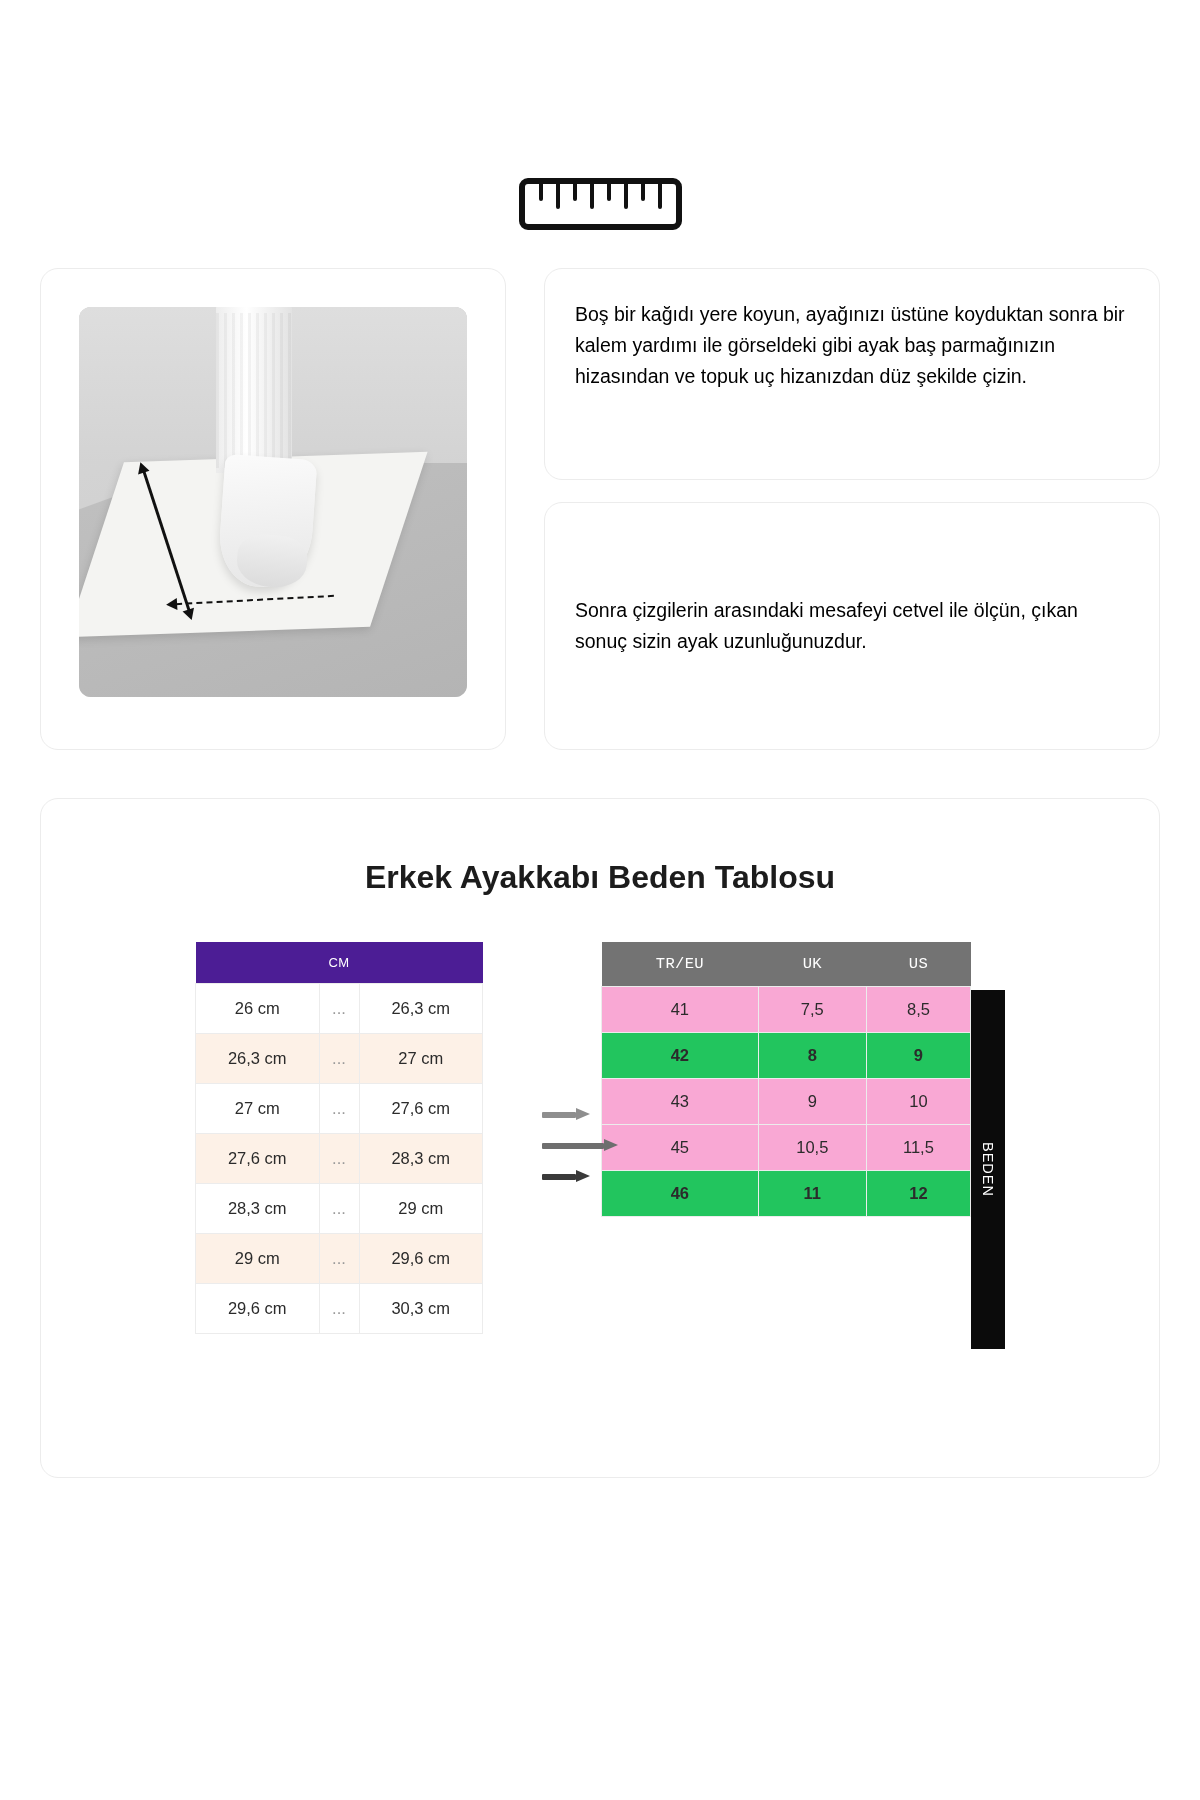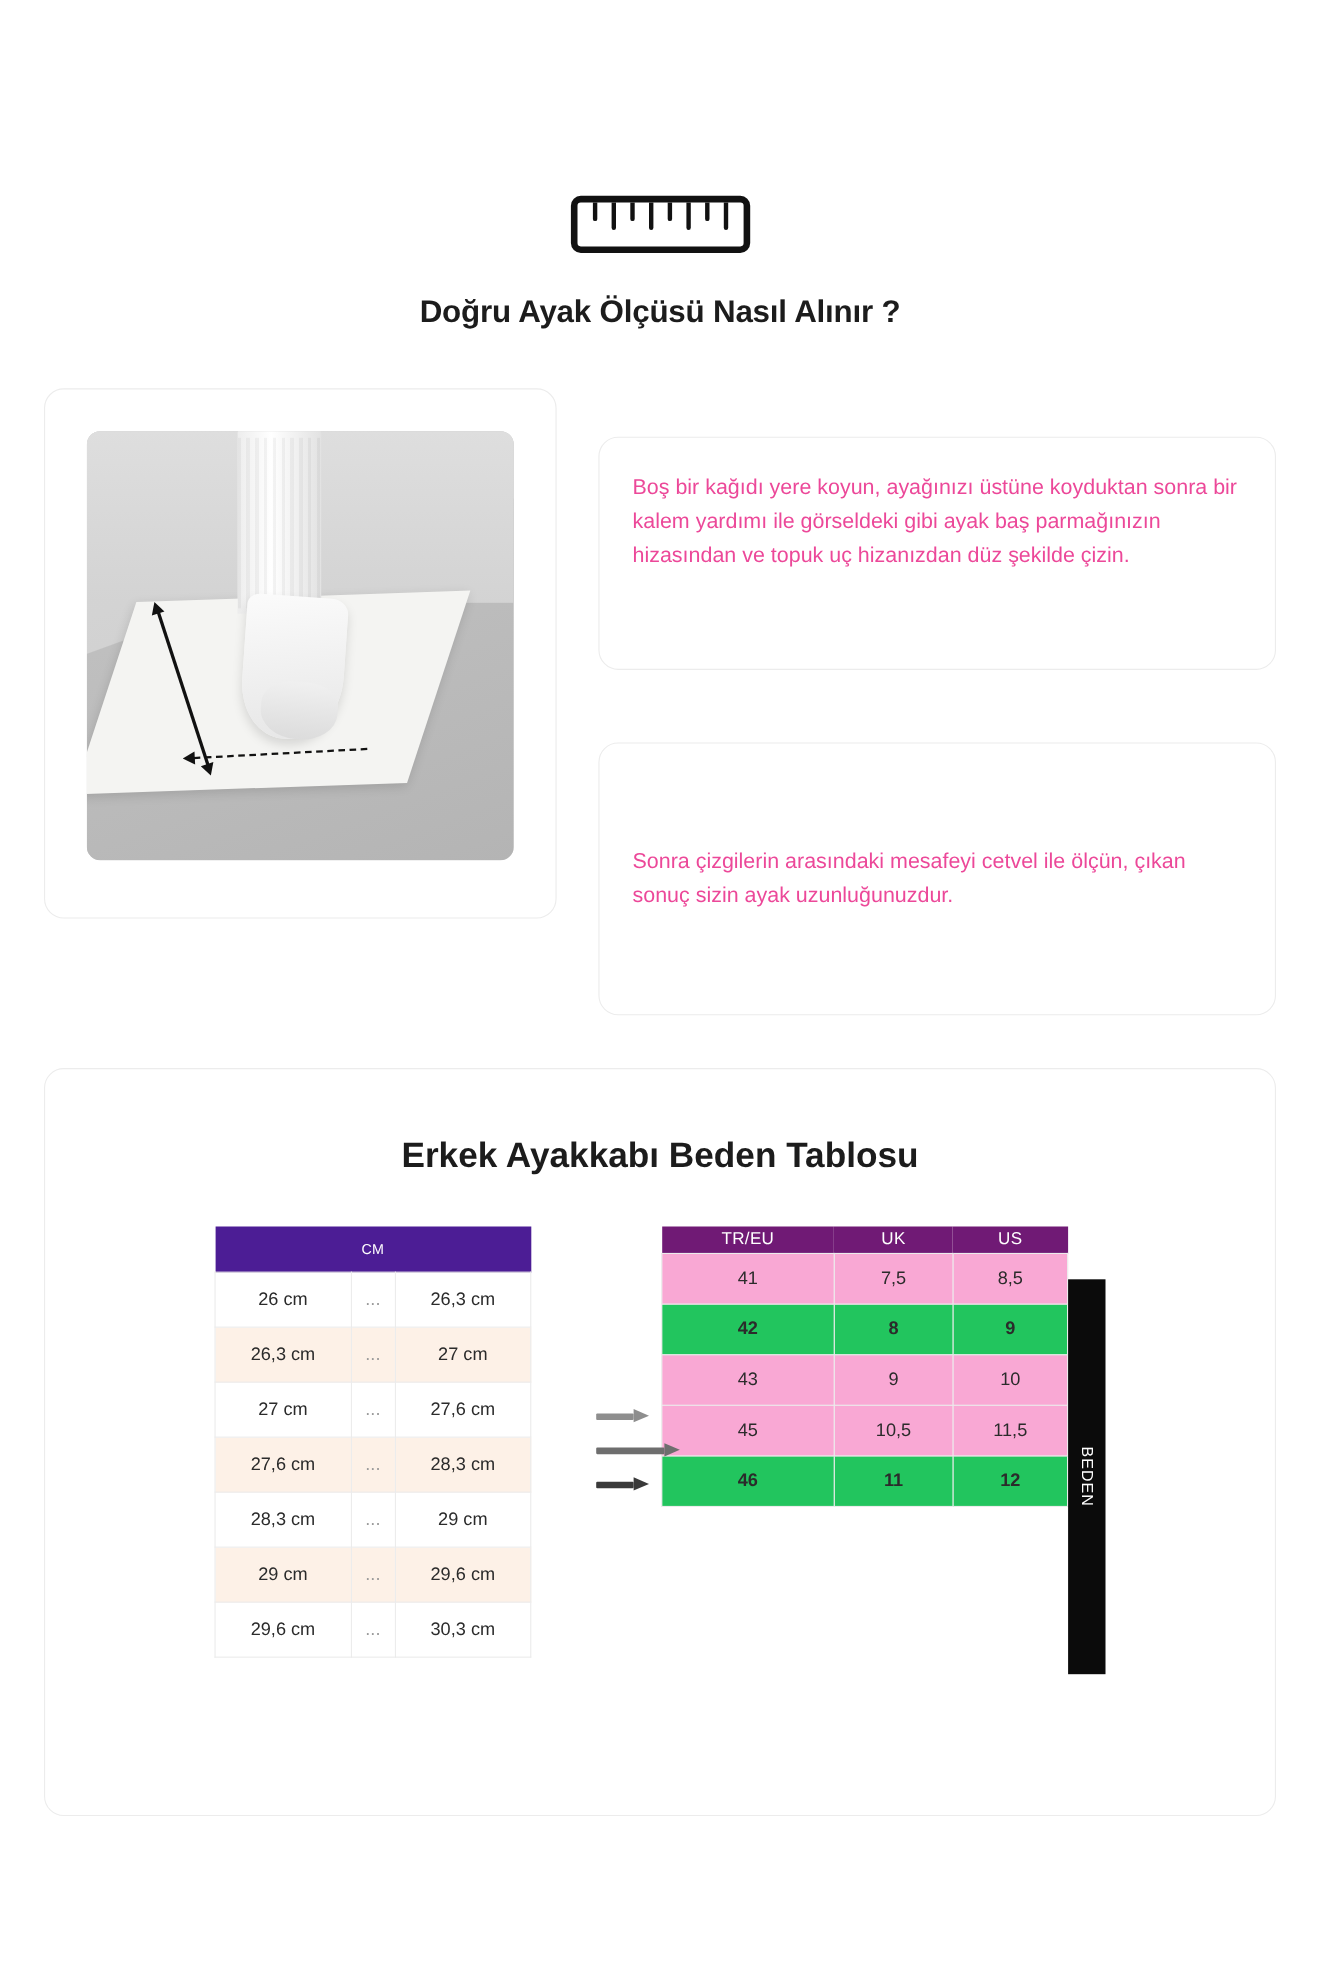--- a/index.html
+++ b/index.html
@@ -181,24 +181,23 @@
   }
 
   .text-col {
     display: flex;
     flex-direction: column;
     gap: 22px;
     flex: 1;
   }
   .text-card {
     padding: 30px 30px;
-    color: #ec4899;
+    color: #000000;
     font-size: 19.5px;
     line-height: 1.58;
-    margin-top: 44px;
   }
   .text-card.one { min-height: 212px; }
   .text-card.two { min-height: 248px; display: flex; align-items: center; }
 
   
   .size-card {
     margin-top: 48px;
     padding: 42px 40px 70px 40px;
     min-height: 680px;
   }
@@ -267,26 +266,27 @@
   }
   .a1 .shaft { width: 34px; background: #8e8e8e; }
   .a1 .head { left: 34px; border-left: 14px solid #8e8e8e; }
   .a2 .shaft { width: 62px; background: #6e6e6e; }
   .a2 .head { left: 62px; border-left: 14px solid #6e6e6e; }
   .a3 .shaft { width: 34px; background: #3a3a3a; }
   .a3 .head { left: 34px; border-left: 14px solid #3a3a3a; }
 
   .size-table { width: 370px; }
   .size-table th {
-    background: #701a75;
+    background: #737373;
     color: #ffffff;
     font-size: 15.5px;
     font-weight: normal;
-    padding: 3px 0;
+    padding: 13px 0;
     letter-spacing: 0.3px;
+    font-family: Liberation Mono, monospace;
   }
   .size-table td {
     border: 1px solid #ececec;
     padding: 13px 0;
     text-align: center;
     background: #f9a8d4;
   }
   .size-table tr.alt td { background: #22c55e; font-weight: bold; }
 
   .beden-bar {
@@ -317,21 +317,20 @@
         <div class="tick" style="left:31px;height:25px;"></div>
         <div class="tick" style="left:48px;height:17px;"></div>
         <div class="tick" style="left:65px;height:25px;"></div>
         <div class="tick" style="left:82px;height:17px;"></div>
         <div class="tick" style="left:99px;height:25px;"></div>
         <div class="tick" style="left:116px;height:17px;"></div>
         <div class="tick" style="left:133px;height:25px;"></div>
       </div>
     </div>
 
-    <h1 class="main-title">Doğru Ayak Ölçüsü Nasıl Alınır ?</h1>
 
     <div class="top-row">
 
       <div class="card photo-card">
         <div class="photo">
           <div class="ph-wall"></div>
           <div class="ph-wallpanel"></div>
           <div class="ph-paper"></div>
           <div class="ph-leg"></div>
           <div class="ph-sock-ribs"></div>

